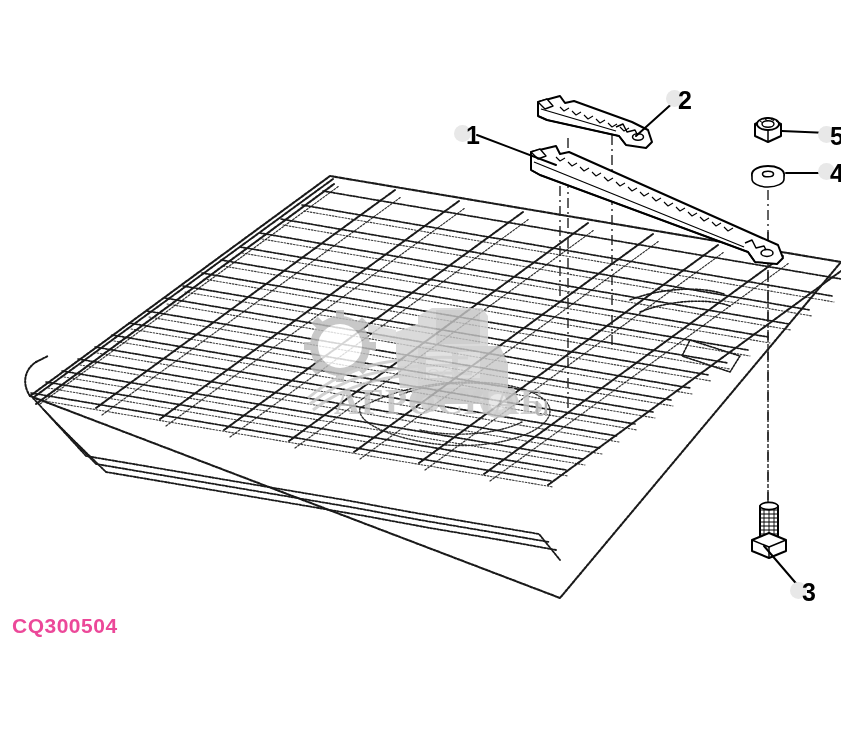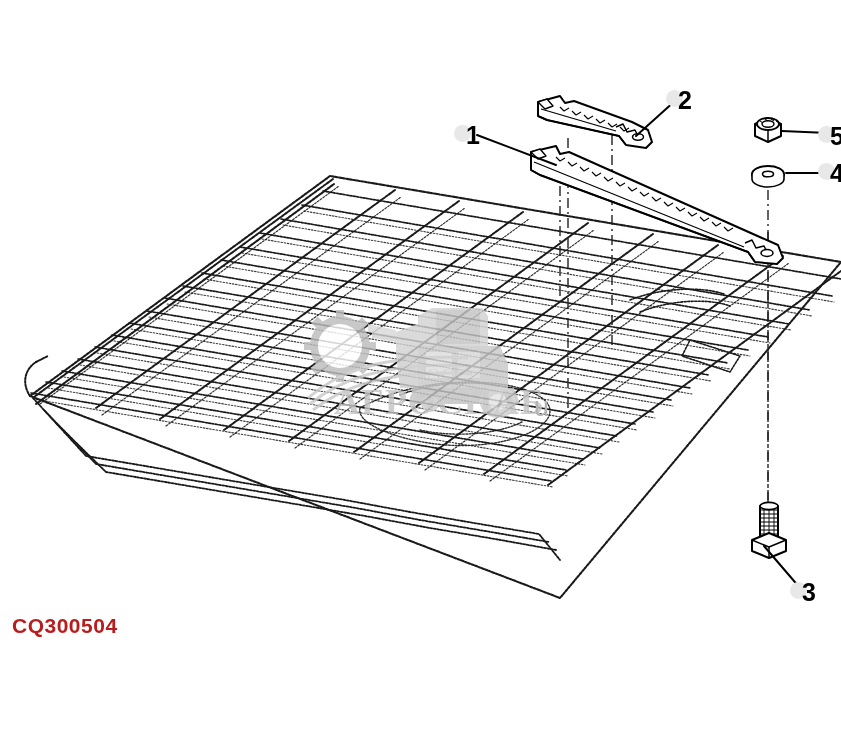--- a/index.html
+++ b/index.html
@@ -28,21 +28,21 @@
     pointer-events:none;
   }
   #partnumber{
     position:absolute;
     left:12px;
     top:614px;
     font-family:"Liberation Sans", sans-serif;
     font-size:21px;
     font-weight:bold;
     letter-spacing:0.5px;
-    color:#b91c1c;
+    color:#ec4899;
     white-space:nowrap;
   }
   .callout{
     position:absolute;
     font-family:"Liberation Sans", sans-serif;
     font-size:25px;
     font-weight:bold;
     color:#000000;
     line-height:1;
     white-space:nowrap;

